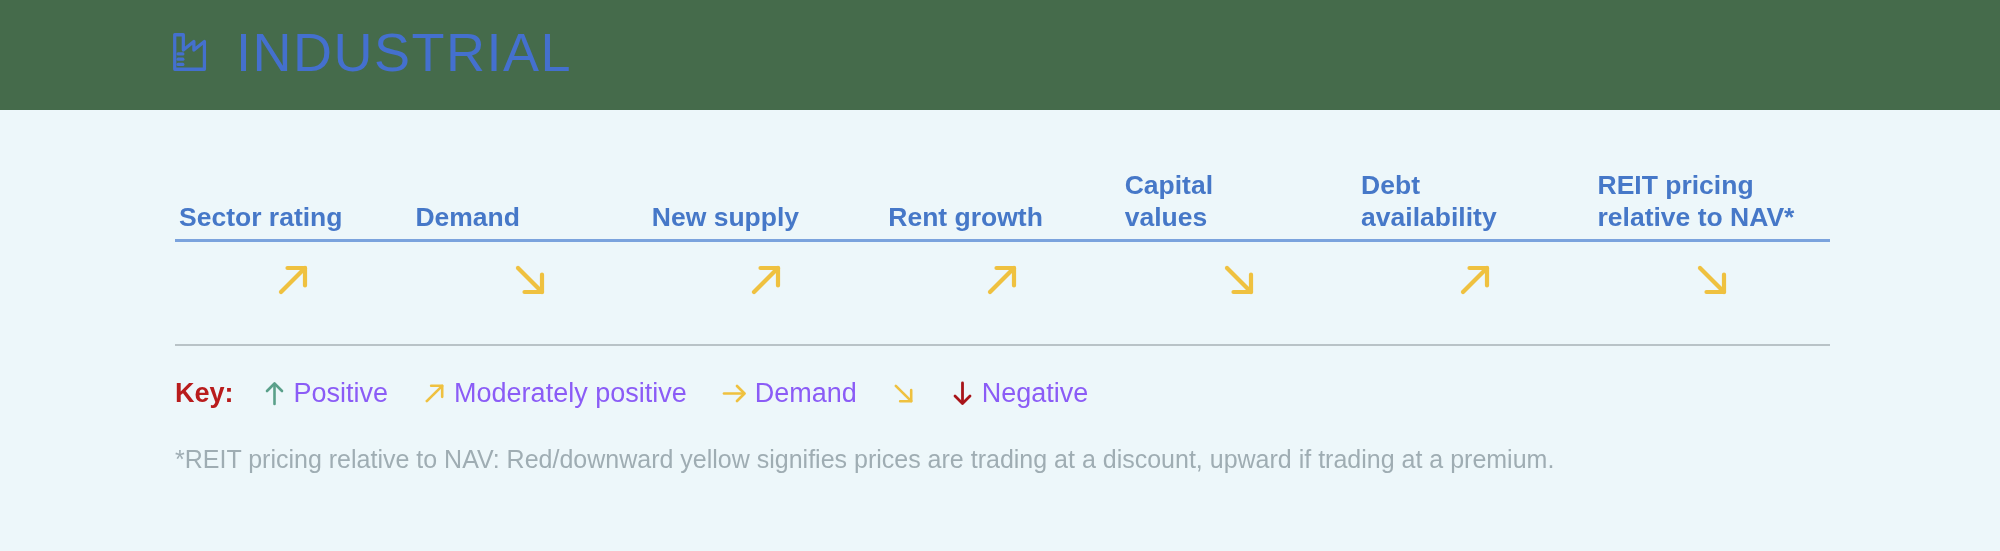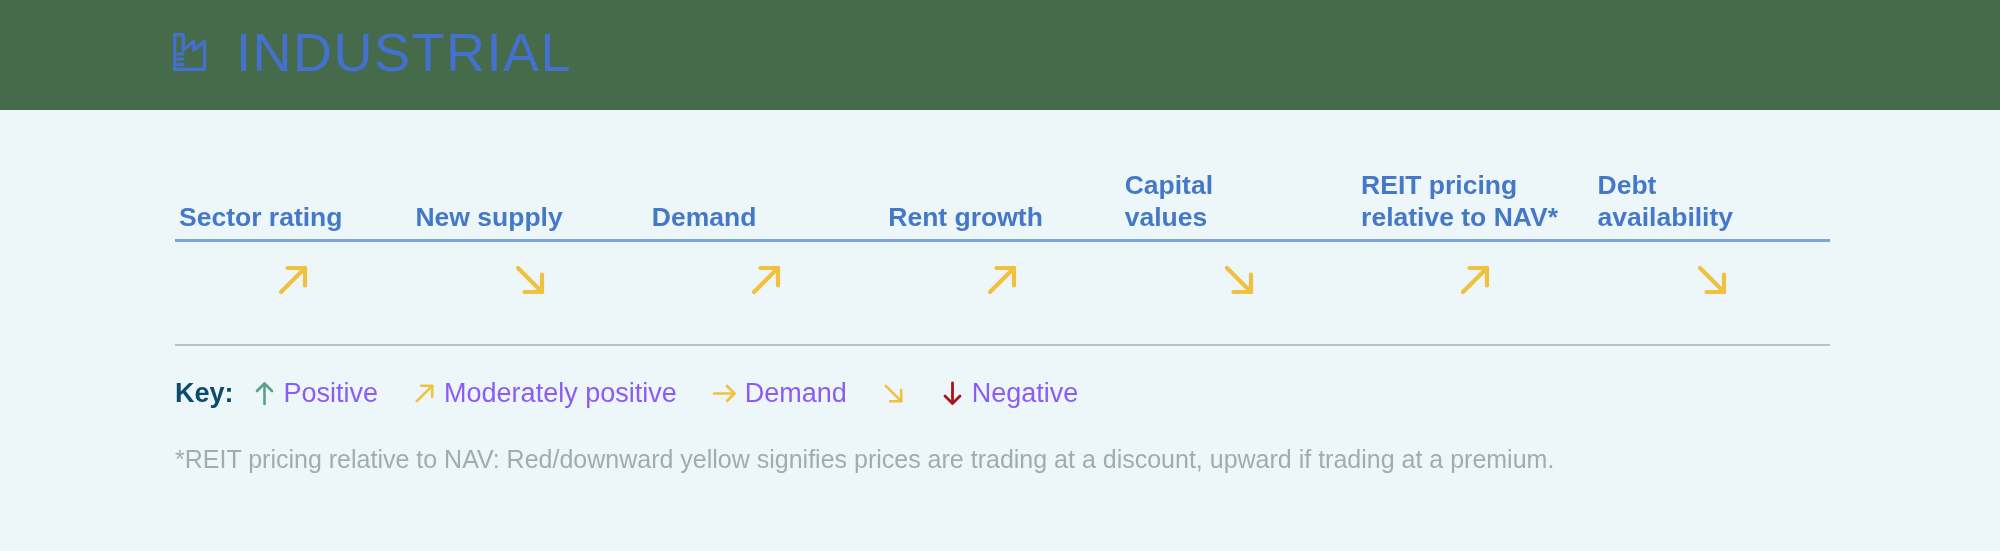--- a/index.html
+++ b/index.html
@@ -121,22 +121,22 @@
   
   .key-row {
     display: flex;
     align-items: center;
     margin-top: 34px;
     white-space: nowrap;
   }
   .key-label {
     font-size: 27px;
     font-weight: bold;
-    color: #0c4a6e;
-    margin-right: 18px;
+    color: #b91c1c;
+    margin-right: 28px;
     line-height: 1;
   }
   .key-item {
     display: flex;
     align-items: center;
     margin-right: 34px;
   }
   .key-item:last-child { margin-right: 4px; }
   .key-item svg {
     display: block;
@@ -174,29 +174,29 @@
       </span>
       <span class="sector-title">INDUSTRIAL</span>
     </div>
   </div>
 
   <div class="body-area">
     <div class="table-wrap">
 
       <div class="col-headers">
         <div class="col-head">Sector rating</div>
+        <div class="col-head">Demand</div>
         <div class="col-head">New supply</div>
-        <div class="col-head">Demand</div>
         <div class="col-head">Rent growth</div>
         <div class="col-head">Capital
 values</div>
+        <div class="col-head">Debt
+availability</div>
         <div class="col-head">REIT pricing
 relative to NAV*</div>
-        <div class="col-head">Debt
-availability</div>
       </div>
 
       <div class="header-rule"></div>
 
       <div class="arrow-row">
 
         <div class="arrow-cell">
           <span>
             <svg width="42" height="42" viewBox="0 0 42 42" fill="none" stroke="#efc13f" stroke-width="4.2" stroke-linecap="round" stroke-linejoin="round">
               <path d="M9 33 L33 9"></path>

